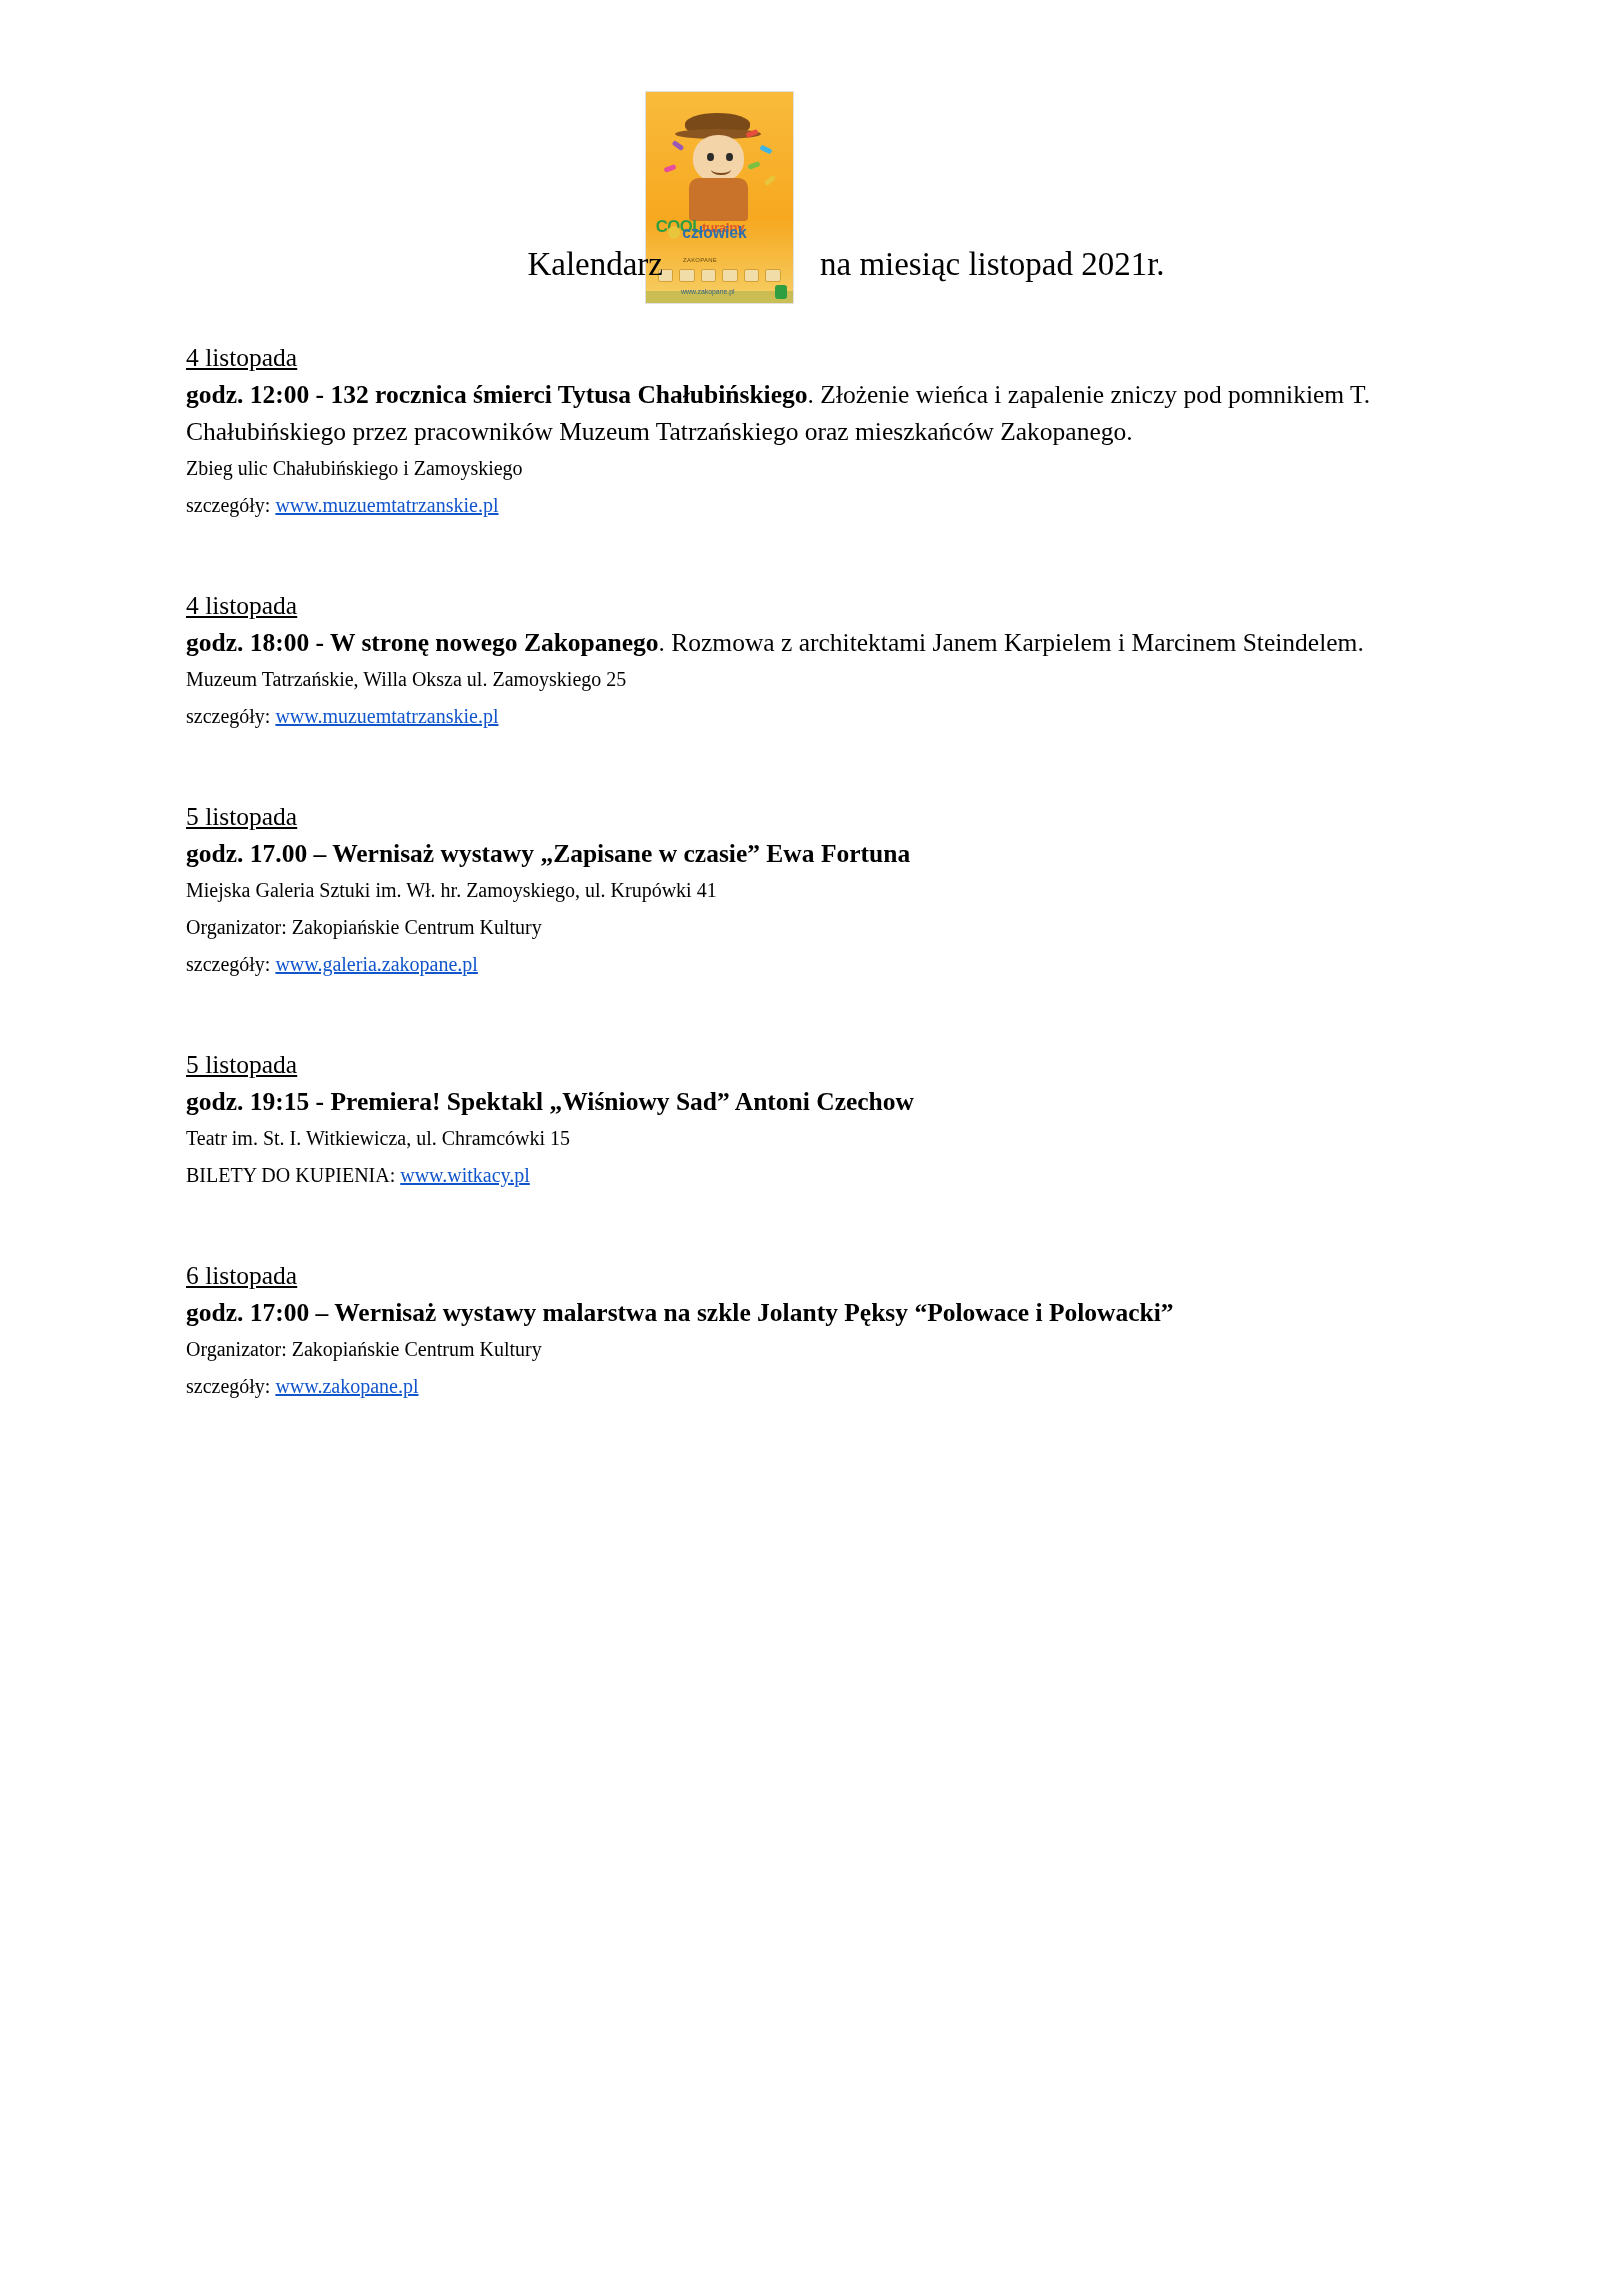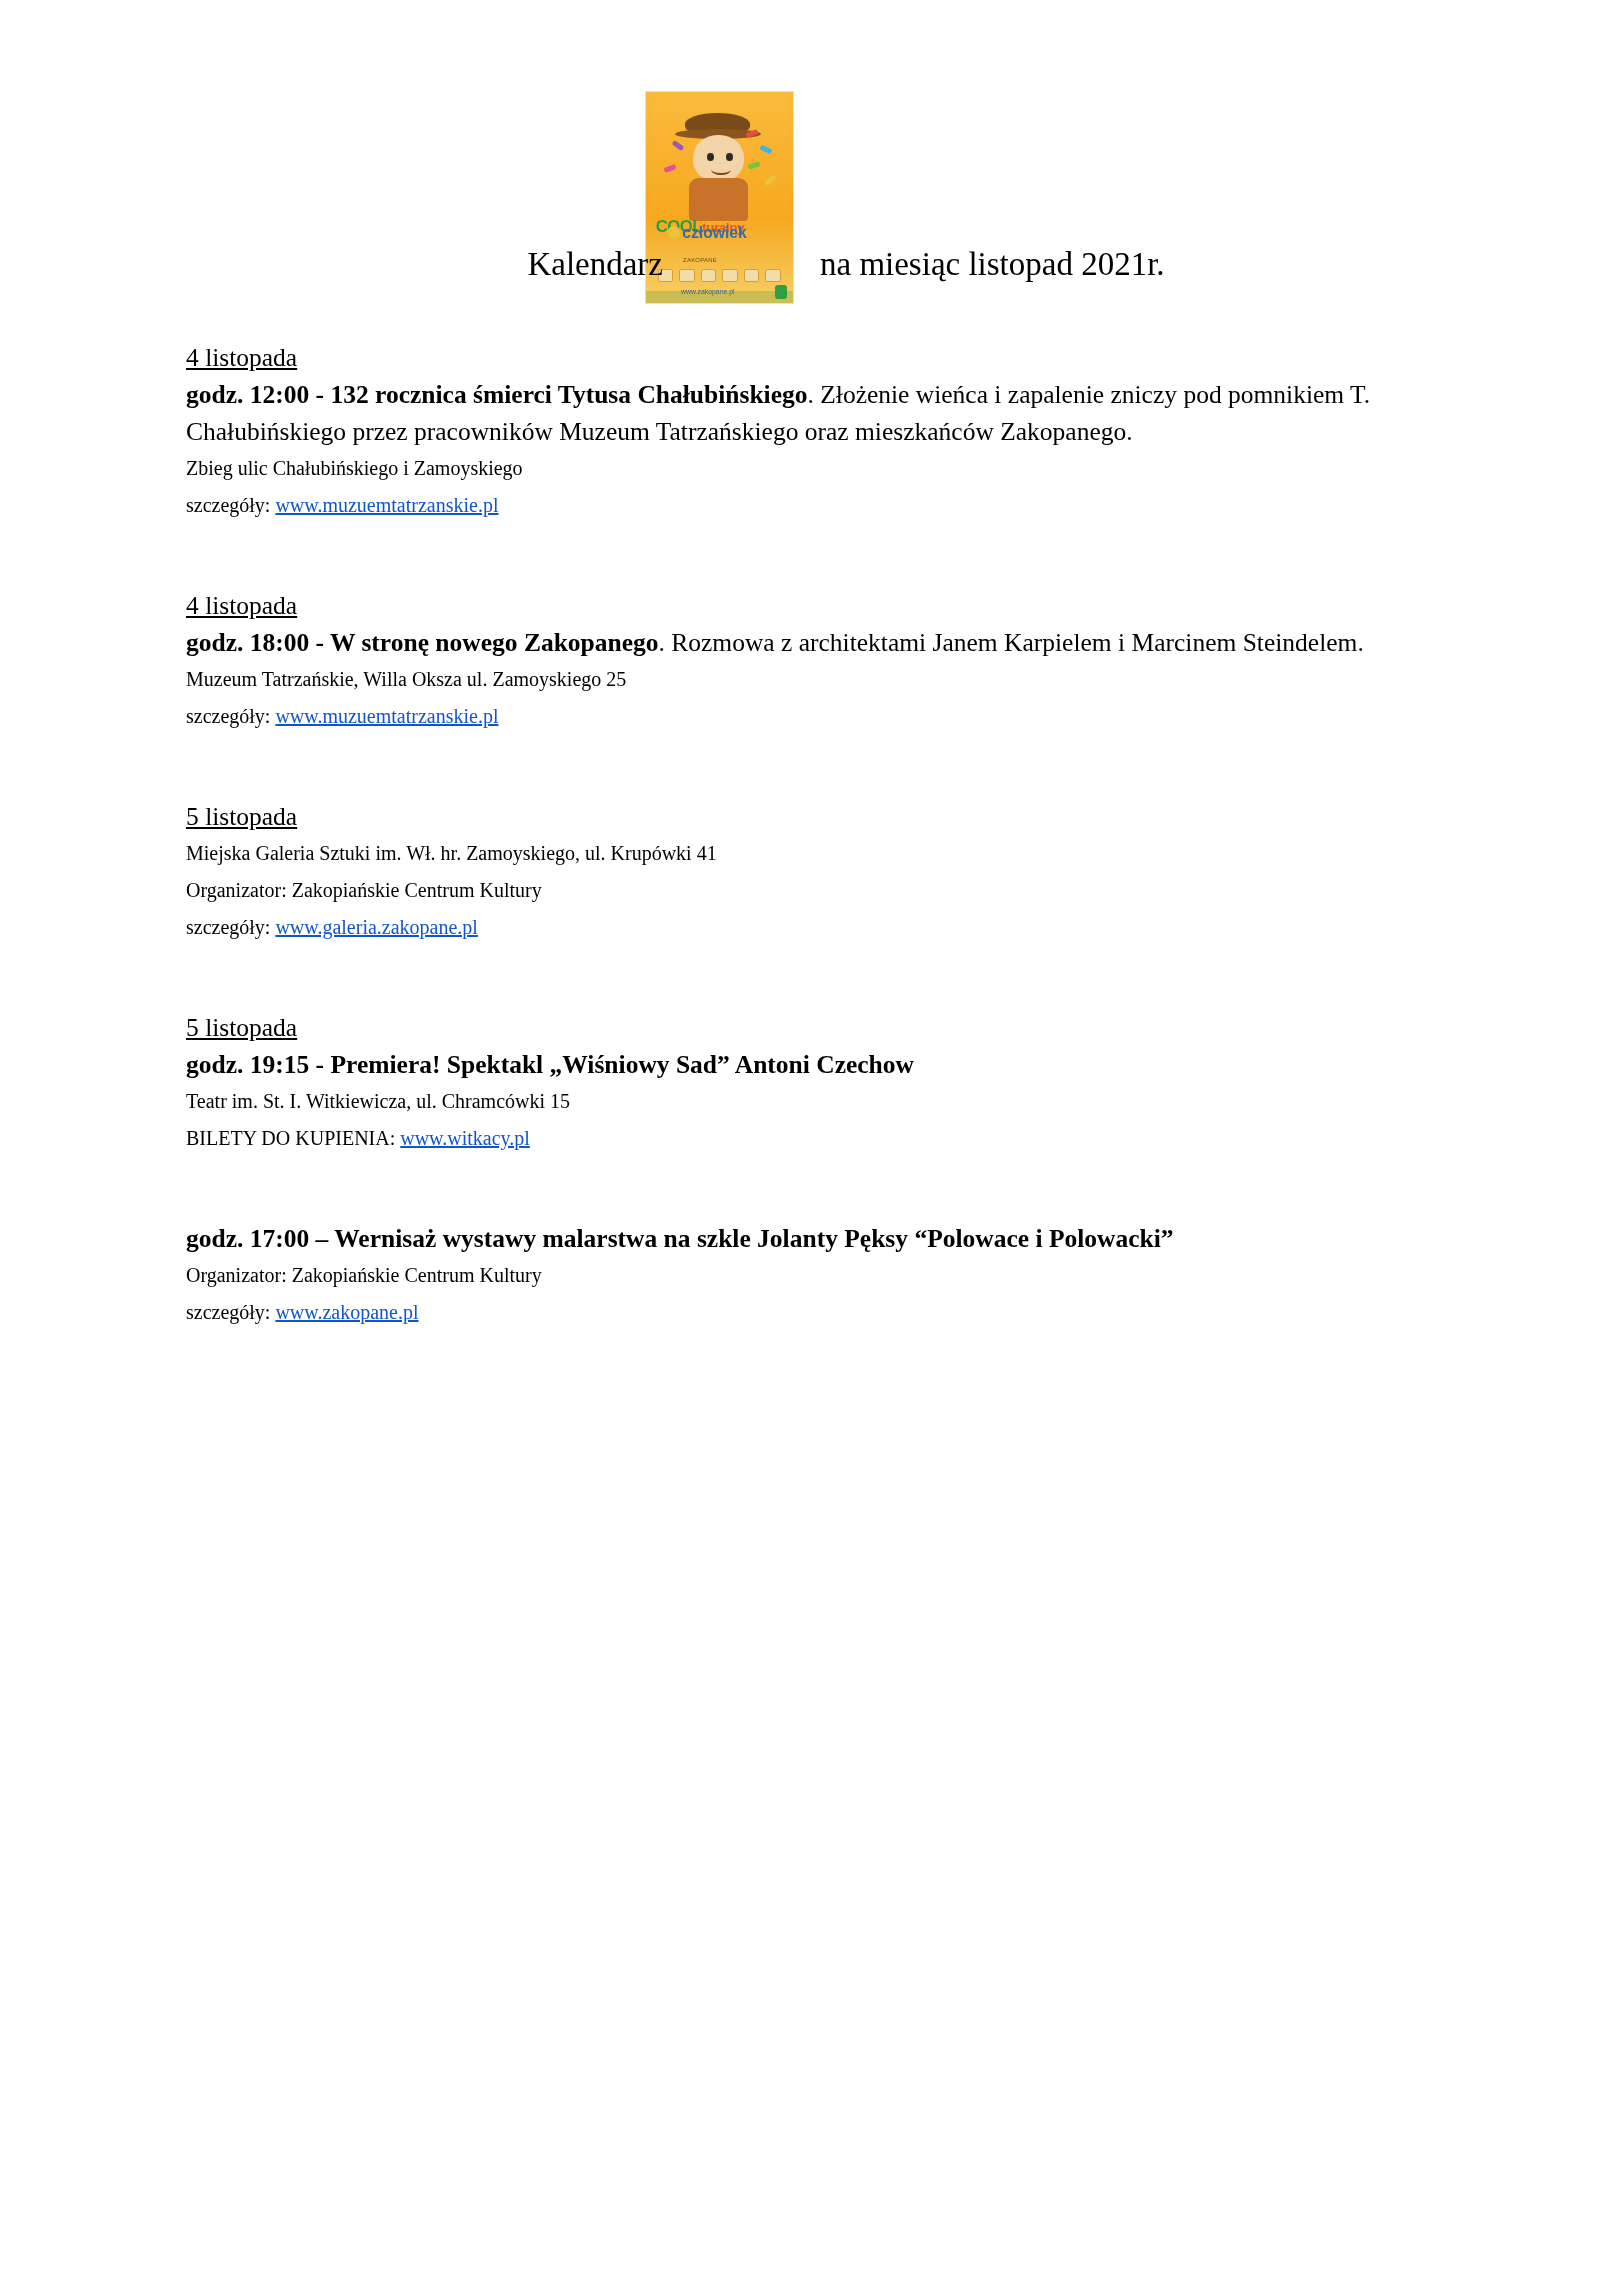--- a/index.html
+++ b/index.html
@@ -294,33 +294,35 @@
 
     <div class="event">
       <div class="ev-date">4 listopada</div>
       <div class="ev-headline"><b>godz. 18:00 -   W stronę nowego Zakopanego</b><span>. Rozmowa z architektami Janem Karpielem i Marcinem Steindelem.</span></div>
       <div class="ev-line">Muzeum Tatrzańskie, Willa Oksza ul. Zamoyskiego 25</div>
       <div class="ev-line"><span>szczegóły: </span><a class="link" href="#">www.muzuemtatrzanskie.pl</a></div>
     </div>
 
     <div class="event">
       <div class="ev-date">5 listopada</div>
+      <div class="ev-headline"><b>godz. 17.00 –  Wernisaż wystawy „Zapisane w czasie” Ewa Fortuna</b><span></span></div>
       <div class="ev-line">Miejska Galeria Sztuki im. Wł. hr. Zamoyskiego, ul. Krupówki 41</div>
       <div class="ev-line">Organizator: Zakopiańskie Centrum Kultury</div>
       <div class="ev-line"><span>szczegóły: </span><a class="link" href="#">www.galeria.zakopane.pl</a></div>
     </div>
 
     <div class="event">
       <div class="ev-date">5 listopada</div>
       <div class="ev-headline"><b>godz. 19:15 -  Premiera! Spektakl „Wiśniowy Sad” Antoni Czechow</b><span></span></div>
       <div class="ev-line">Teatr im. St. I. Witkiewicza, ul. Chramcówki 15</div>
       <div class="ev-line"><span>BILETY DO KUPIENIA: </span><a class="link" href="#">www.witkacy.pl</a></div>
     </div>
 
     <div class="event">
+      <div class="ev-date">6 listopada</div>
       <div class="ev-headline"><b>godz. 17:00 – Wernisaż wystawy malarstwa na szkle Jolanty Pęksy “Polowace i Polowacki”</b><span></span></div>
       <div class="ev-line">Organizator: Zakopiańskie Centrum Kultury</div>
       <div class="ev-line"><span>szczegóły: </span><a class="link" href="#">www.zakopane.pl</a></div>
     </div>
 
   </div>
 </div>
 
 
 </body></html>

